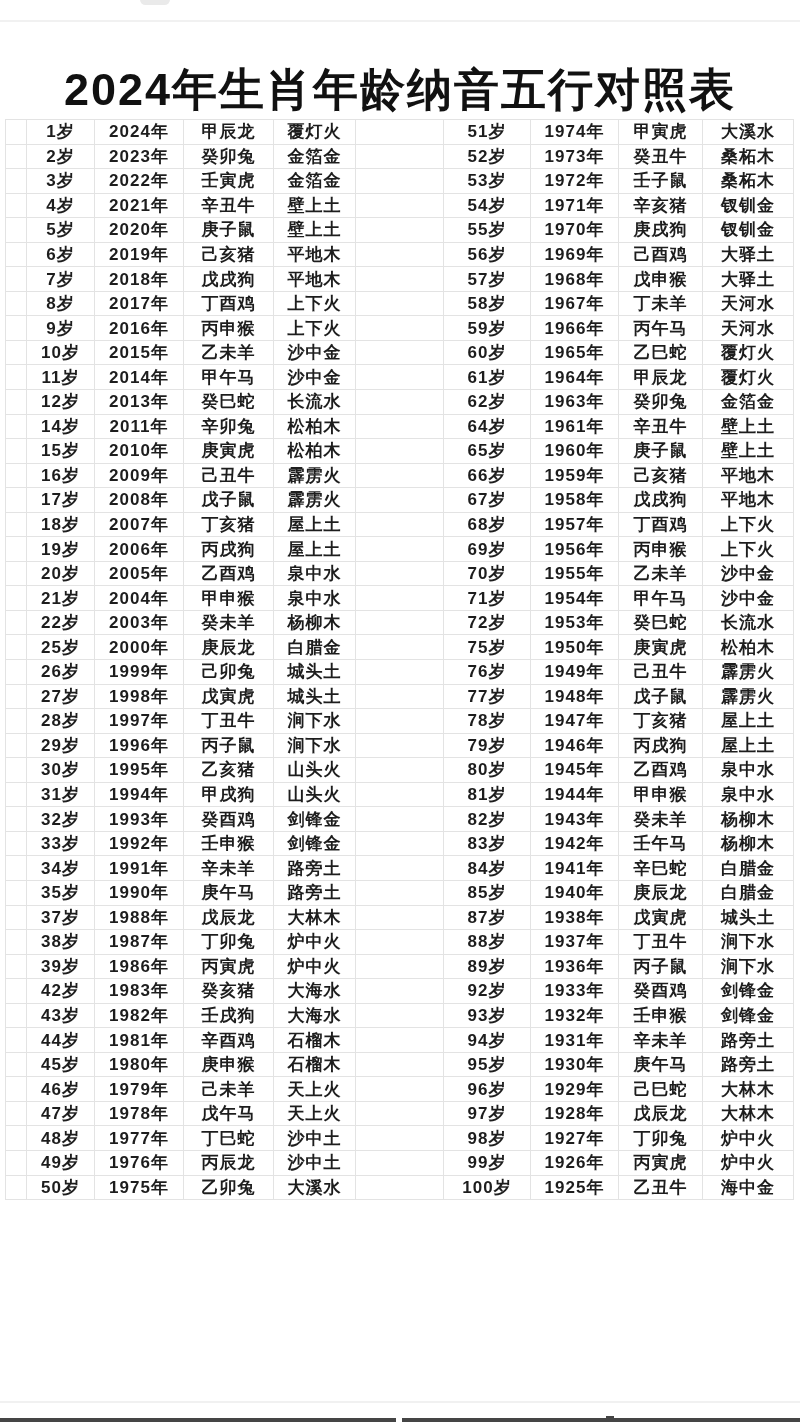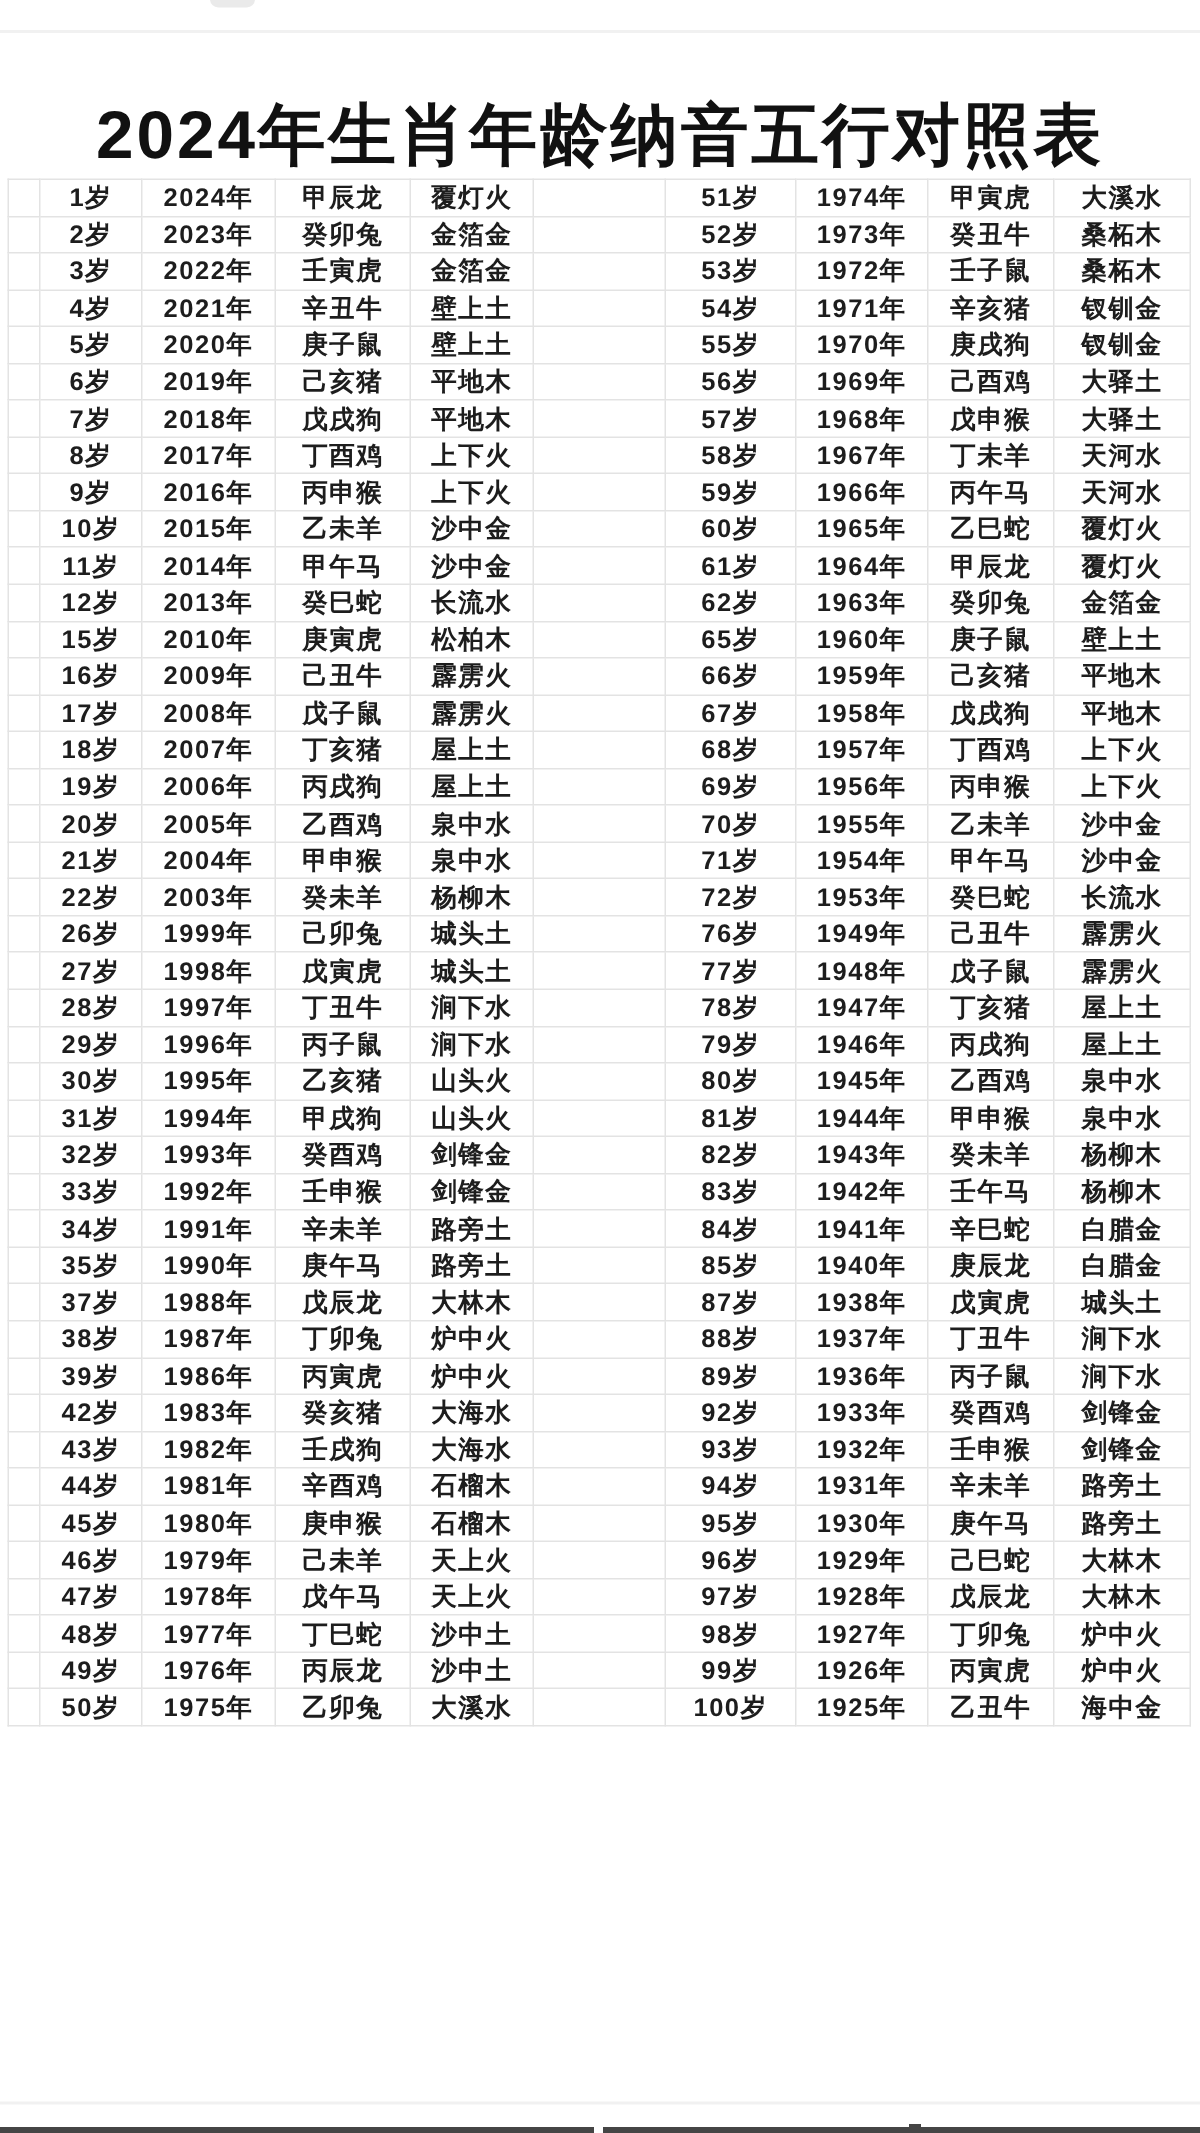--- a/index.html
+++ b/index.html
@@ -220,20 +220,32 @@
           <td>癸巳蛇</td>
           <td>长流水</td>
           <td></td>
           <td>62岁</td>
           <td>1963年</td>
           <td>癸卯兔</td>
           <td>金箔金</td>
         </tr>
         <tr>
           <td></td>
+          <td>14岁</td>
+          <td>2011年</td>
+          <td>辛卯兔</td>
+          <td>松柏木</td>
+          <td></td>
+          <td>64岁</td>
+          <td>1961年</td>
+          <td>辛丑牛</td>
+          <td>壁上土</td>
+        </tr>
+        <tr>
+          <td></td>
           <td>15岁</td>
           <td>2010年</td>
           <td>庚寅虎</td>
           <td>松柏木</td>
           <td></td>
           <td>65岁</td>
           <td>1960年</td>
           <td>庚子鼠</td>
           <td>壁上土</td>
         </tr>
@@ -313,20 +325,32 @@
           <td></td>
           <td>22岁</td>
           <td>2003年</td>
           <td>癸未羊</td>
           <td>杨柳木</td>
           <td></td>
           <td>72岁</td>
           <td>1953年</td>
           <td>癸巳蛇</td>
           <td>长流水</td>
+        </tr>
+        <tr>
+          <td></td>
+          <td>25岁</td>
+          <td>2000年</td>
+          <td>庚辰龙</td>
+          <td>白腊金</td>
+          <td></td>
+          <td>75岁</td>
+          <td>1950年</td>
+          <td>庚寅虎</td>
+          <td>松柏木</td>
         </tr>
         <tr>
           <td></td>
           <td>26岁</td>
           <td>1999年</td>
           <td>己卯兔</td>
           <td>城头土</td>
           <td></td>
           <td>76岁</td>
           <td>1949年</td>

